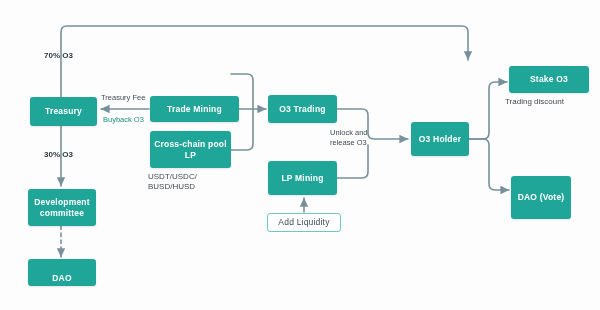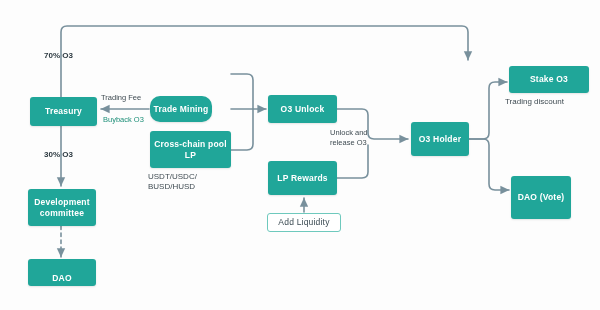--- a/index.html
+++ b/index.html
@@ -121,35 +121,35 @@
   <div class="node" style="left:28px; top:189px; width:68px; height:37px;">
     <span>Development
 committee</span>
   </div>
 
   <div class="node" style="left:28px; top:259px; width:68px; height:27px;align-items:flex-end;">
     <span>DAO</span>
   </div>
 
 
-  <div class="node" style="left:150px; top:96px; width:62px; height:26px;border-radius:10px;">
+  <div class="node" style="left:150px; top:96px; width:89px; height:26px;">
     <span>Trade Mining</span>
   </div>
 
   <div class="node" style="left:150px; top:131px; width:81px; height:37px;">
     <span>Cross-chain
 pool LP</span>
   </div>
 
   <div class="node" style="left:268px; top:95px; width:69px; height:28px;">
-    <span>O3 Unlock</span>
+    <span>O3 Trading</span>
   </div>
 
   <div class="node" style="left:268px; top:161px; width:69px; height:34px;">
-    <span>LP Rewards</span>
+    <span>LP Mining</span>
   </div>
 
   <div class="node outline" style="left:267px; top:213px; width:74px; height:19px;">
     <span>Add Liquidity</span>
   </div>
 
   <div class="node" style="left:411px; top:122px; width:58px; height:34px;">
     <span>O3
 Holder</span>
   </div>
@@ -159,21 +159,21 @@
   </div>
 
   <div class="node" style="left:511px; top:176px; width:60px; height:43px;">
     <span>DAO (Vote)</span>
   </div>
 
   <div class="label bold" style="left:44px; top:51px;">70% O3</div>
 
   <div class="label bold" style="left:44px; top:150px;">30% O3</div>
 
-  <div class="label" style="left:101px; top:93px;">Trading Fee</div>
+  <div class="label" style="left:101px; top:93px;">Treasury Fee</div>
 
   <div class="label teal" style="left:103px; top:115px;">Buyback O3</div>
 
   <div class="label plain" style="left:148px; top:172px;">USDT/USDC/
 BUSD/HUSD</div>
 
   <div class="label" style="left:330px; top:128px;">Unlock and
 release O3</div>
 
   <div class="label plain" style="left:505px; top:97px;">Trading discount</div>

